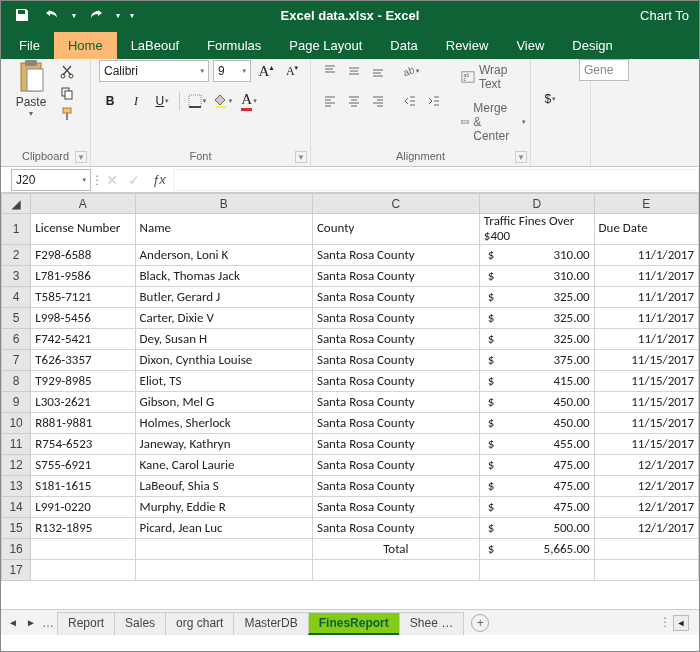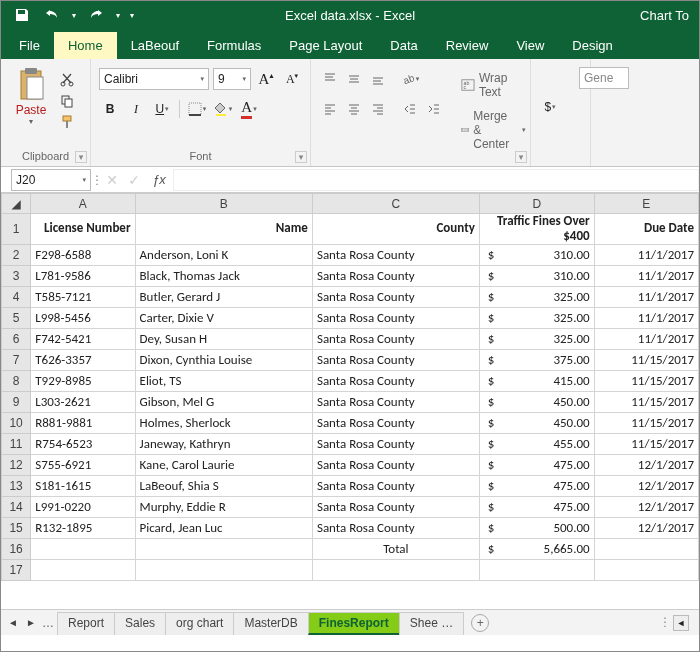--- a/index.html
+++ b/index.html
@@ -1,42 +1,42 @@
 <!DOCTYPE html>
 <html><head>
   <meta charset="utf-8">
   <style>
     * { box-sizing: border-box; margin: 0; padding: 0; }
     body { font-family: "Segoe UI", Tahoma, sans-serif; font-size: 12px; background: #fff; color: #222; width: 700px; height: 652px; overflow: hidden; border: 1px solid #888; }
     
     
     .titlebar { background: #0e6235; color: #fff; height: 28px; display: flex; align-items: center; position: relative; }
     .titlebar-left { display: flex; align-items: center; padding-left: 8px; gap: 4px; }
-    .titlebar-title { position: absolute; left: 50%; transform: translateX(-50%); font-size: 13px; }
+    .titlebar-title { position: absolute; left: 50%; transform: translateX(-50%); font-size: 13px; font-weight: bold; }
     .titlebar-right { position: absolute; right: 10px; color: #fff; font-size: 13px; }
     .qat-btn { width: 26px; height: 24px; display: flex; align-items: center; justify-content: center; cursor: pointer; }
     .qat-btn svg { fill: #fff; }
     .qat-drop { width: 10px; display:flex; align-items:center; justify-content:center; font-size:8px;}
     
     
     .ribbon-tabs { background: #0e6235; height: 30px; display: flex; align-items: flex-end; padding-left: 4px; }
     .ribbon-tab { color: #fff; padding: 6px 14px; font-size: 13px; cursor: pointer; }
     .ribbon-tab.file { background: #0e6235; color:#fff; }
-    .ribbon-tab.active { background: #fef9c3; color: #0e6235; }
+    .ribbon-tab.active { background: #fdba74; color: #0e6235; }
     
     
     .ribbon { background: #f3f3f3; height: 108px; border-bottom: 1px solid #c6c6c6; display: flex; }
-    .ribbon-group { border-right: 1px solid #ddd; padding: 8px 8px 2px 8px; display: flex; flex-direction: column; justify-content: space-between; position:relative;}
+    .ribbon-group { border-right: 1px solid #ddd; padding: 0 8px 2px 8px; display: flex; flex-direction: column; justify-content: space-between; position:relative;}
     .ribbon-group-label { font-size: 11px; color: #666; text-align: center; padding: 2px 0; }
     .ribbon-group-body { flex: 1; display: flex; align-items: flex-start; gap: 4px; }
     .group-launcher { position:absolute; right:3px; bottom:3px; width:12px;height:12px; font-size:9px; color:#888; border:1px solid #ccc; display:flex; align-items:center; justify-content:center; cursor:pointer;}
     
     .paste-btn { display: flex; flex-direction: column; align-items: center; width: 44px; cursor:pointer;}
     .paste-icon { width: 32px; height: 36px; }
-    .paste-label { font-size: 12px; color:#b91c1c; }
+    .paste-label { font-size: 12px; color:#404040; }
     .clip-side { display: flex; flex-direction: column; gap: 3px; padding-top:4px;}
     .clip-side-btn { width: 20px; height: 18px; display:flex; align-items:center; justify-content:center; cursor:pointer;}
     
     .font-group { width: 220px; }
     .font-row { display: flex; gap: 4px; align-items: center; height: 24px; }
     .font-name { border: 1px solid #bbb; background:#fff; width: 110px; height: 22px; padding: 0 4px; font-size: 12px; display:flex; align-items:center; justify-content:space-between; cursor:pointer;}
     .font-size { border: 1px solid #bbb; background:#fff; width: 38px; height: 22px; padding: 0 4px; font-size: 12px; display:flex; align-items:center; justify-content:space-between; cursor:pointer;}
     .icon-btn { width: 22px; height: 22px; display:flex; align-items:center; justify-content:center; cursor:pointer; border-radius:2px;}
     .fa-glyph { font-family: "Times New Roman", serif; font-size: 15px; }
     .split-caret { font-size: 7px; margin-left:1px; color:#666;}
@@ -56,21 +56,21 @@
     .fx-label { font-style: italic; font-size:13px; color:#555; width:28px; text-align:center; cursor:pointer;}
     .formula-input { flex:1; height:22px; border:1px solid #eee; padding:0 4px;}
     
     
     .grid-wrapper { height: 416px; overflow: hidden; position:relative; background:#fff;}
     table.grid { border-collapse: collapse; width: 100%; }
     .colhdr th { background: #e6e6e6; border: 1px solid #ccc; font-weight: normal; font-size: 12px; color:#444; text-align:center; height:20px; cursor:pointer;}
     .colhdr th.selectall { width:28px; background:#e6e6e6;}
     .rowhdr { background: #e6e6e6; border: 1px solid #ccc; text-align:center; width:28px; font-size:12px; color:#444; cursor:pointer;}
     td.cell { border: 1px solid #d4d4d4; height: 21px; padding: 0 4px; font-size: 13px; font-family: Calibri, sans-serif; white-space: nowrap; overflow:hidden;}
-    tr.header-row td.cell { text-align: right; vertical-align: middle; height: 24px; white-space: normal; line-height:1.15;font-weight:bold;}
+    tr.header-row td.cell { text-align: left; vertical-align: middle; height: 24px; white-space: normal; line-height:1.15;}
     .col-A { width: 100px; }
     .col-B { width: 170px; }
     .col-C { width: 160px; }
     .col-D { width: 110px; }
     .col-E { width: 100px; }
     .amt { text-align: right; }
     .amt-dollar { float:left; padding-left: 4px;}
     .date { text-align: right; }
     
     
@@ -307,20 +307,21 @@
           <svg width="16" height="14" viewBox="0 0 16 14">
               <rect x="1" y="4" width="14" height="6" fill="none" stroke="#888"></rect>
               <line x1="5" y1="7" x2="11" y2="7" stroke="#666"></line>
               <path d="M4 5l-2 2 2 2M12 5l2 2-2 2" fill="none" stroke="#666"></path>
             </svg>
           <span>Merge &amp; Center</span>
           <span class="split-caret">▾</span>
         </div>
       </div>
     </div>
+    <div class="ribbon-group-label">Alignment</div>
     <div class="group-launcher">▾</div>
   </div>
 
   <div class="ribbon-group number-group">
     <div class="ribbon-group-body" style="flex-direction:column; gap:6px;">
       <div class="num-drop">
           <span>Gene</span>
         </div>
       <div class="align-row">
         <div class="icon-btn">$<span class="split-caret">▾</span></div>

